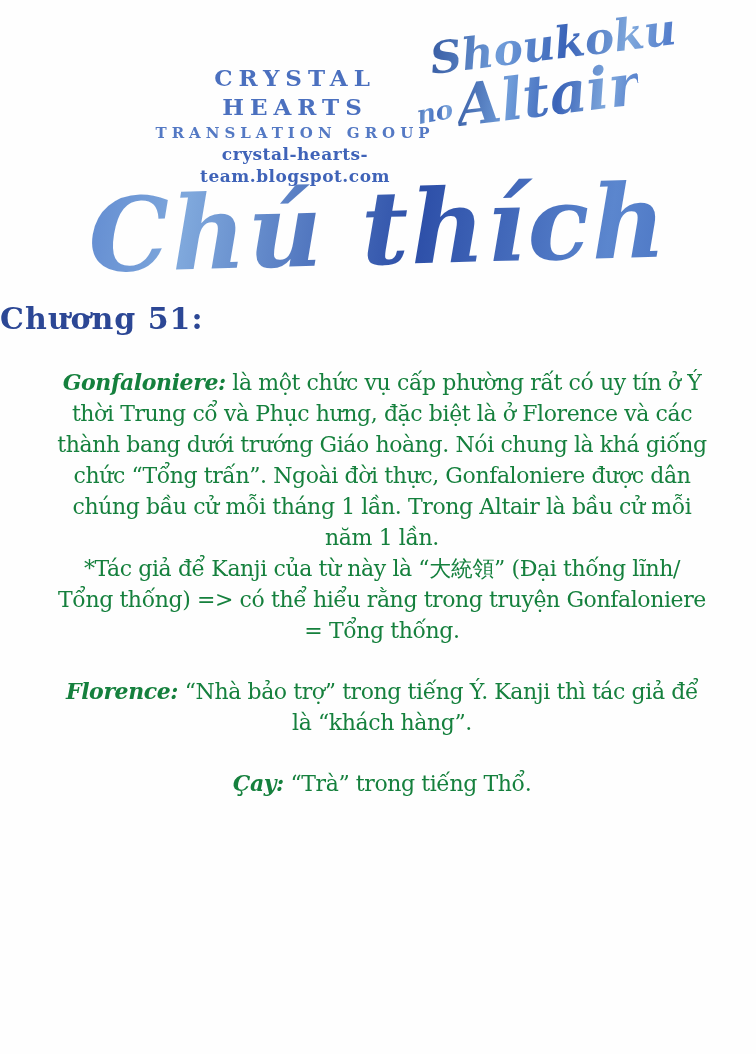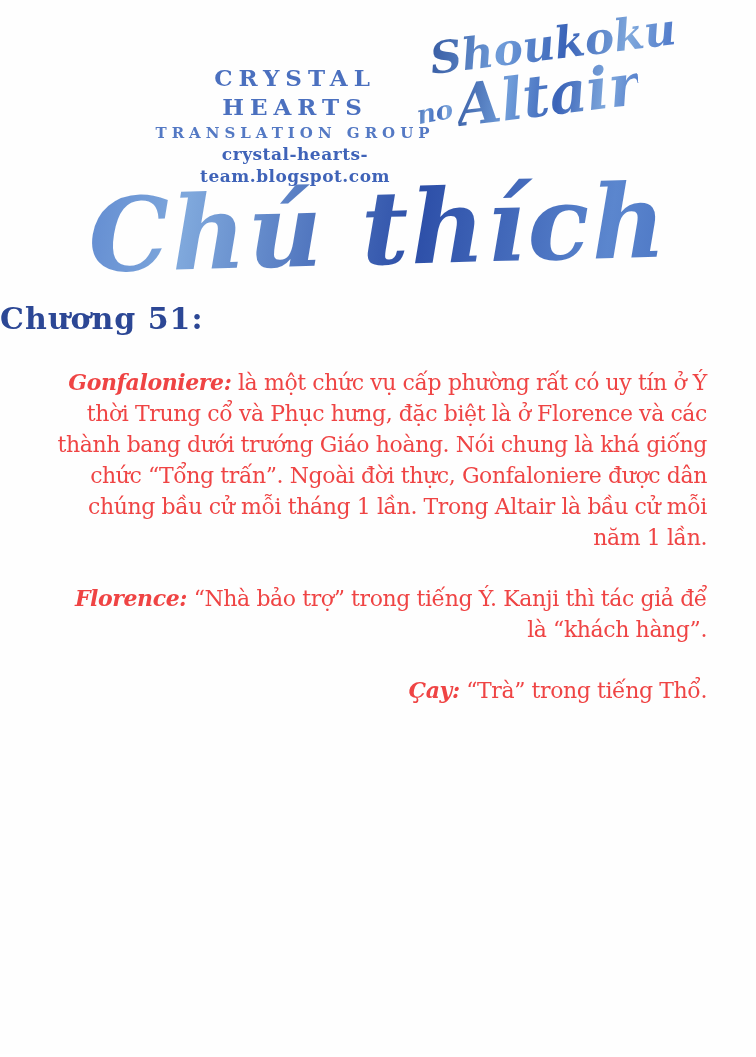--- a/index.html
+++ b/index.html
@@ -85,22 +85,22 @@
     color: #2c4795;
   }
 
   
   .notes {
     position: absolute;
     top: 367px; left: 57px; width: 650px;
     font-size: 22px;
     line-height: 31px;
     letter-spacing: -0.4px;
-    color: #ef4444;
-    text-align: right;
+    color: #15803d;
+    text-align: center;
   }
   .note { margin: 0 0 30px 0; }
   .note:last-child { margin-bottom: 16px; }
   .note-term { font-weight: bold; font-style: italic; }
 </style>
 </head>
 <body>
 
 <div class="page">
 
@@ -118,20 +118,21 @@
 
   <div class="title">Chú thích</div>
 
   <div class="chapter">Chương 51:</div>
 
   <div class="notes">
 
     <div class="note">
       <span class="note-term">Gonfaloniere:</span>
       <span class="note-text">là một chức vụ cấp phường rất có uy tín ở Ý thời Trung cổ và Phục hưng, đặc biệt là ở Florence và các thành bang dưới trướng Giáo hoàng. Nói chung là khá giống chức “Tổng trấn”. Ngoài đời thực, Gonfaloniere được dân chúng bầu cử mỗi tháng 1 lần. Trong Altair là bầu cử mỗi năm 1 lần.</span>
+      <div class="note-footnote">*Tác giả để Kanji của từ này là “大統領” (Đại thống lĩnh/ Tổng thống) =&gt; có thể hiểu rằng trong truyện Gonfaloniere = Tổng thống.</div>
     </div>
 
     <div class="note">
       <span class="note-term">Florence:</span>
       <span class="note-text">“Nhà bảo trợ” trong tiếng Ý. Kanji thì tác giả để là “khách hàng”.</span>
     </div>
 
     <div class="note">
       <span class="note-term">Çay:</span>
       <span class="note-text">“Trà” trong tiếng Thổ.</span>

